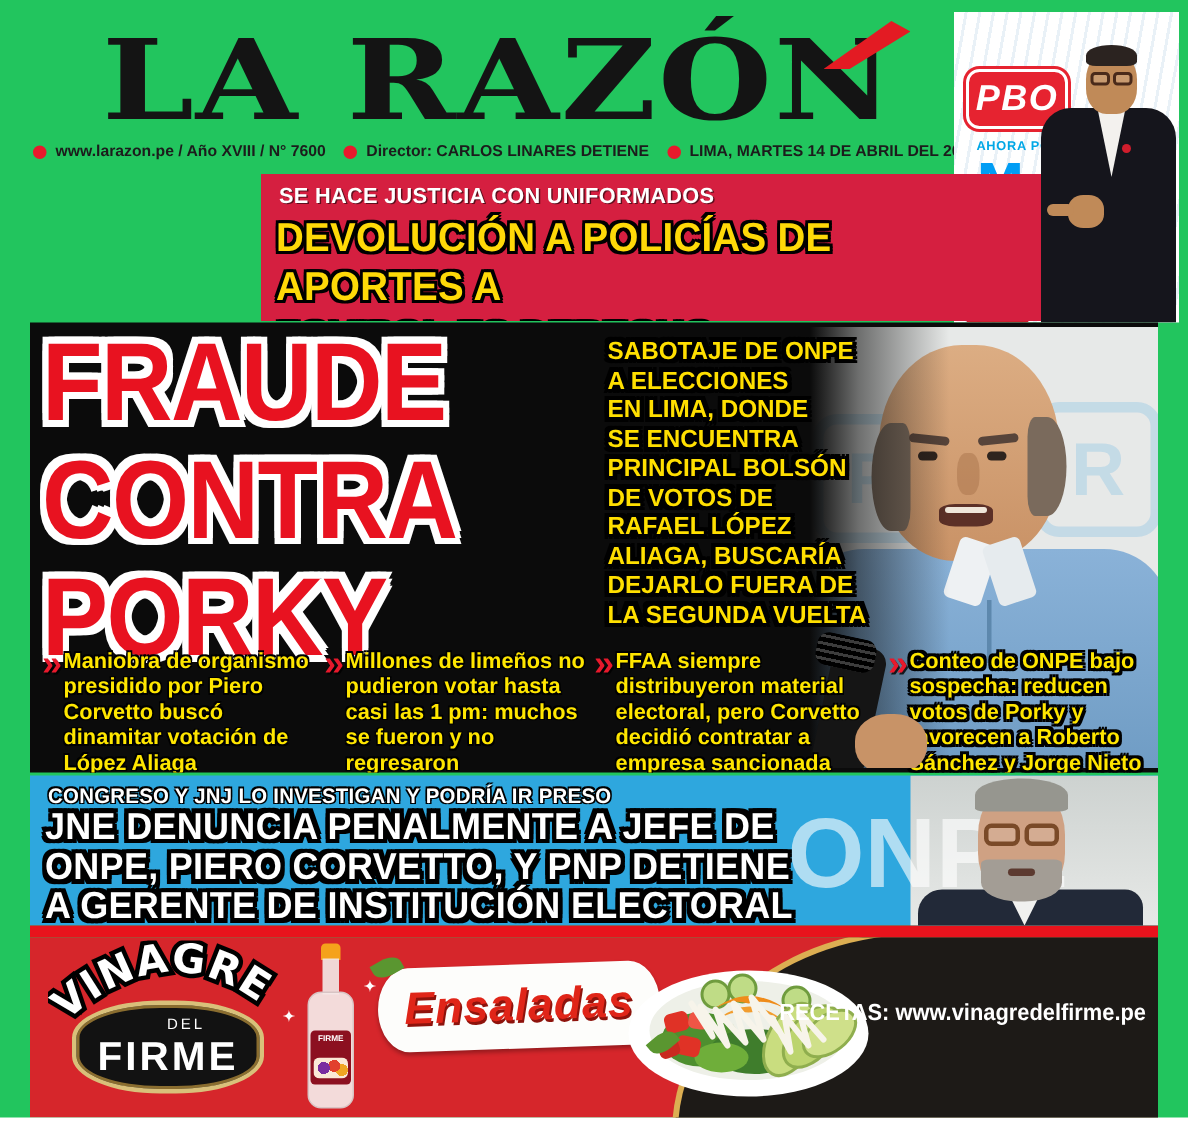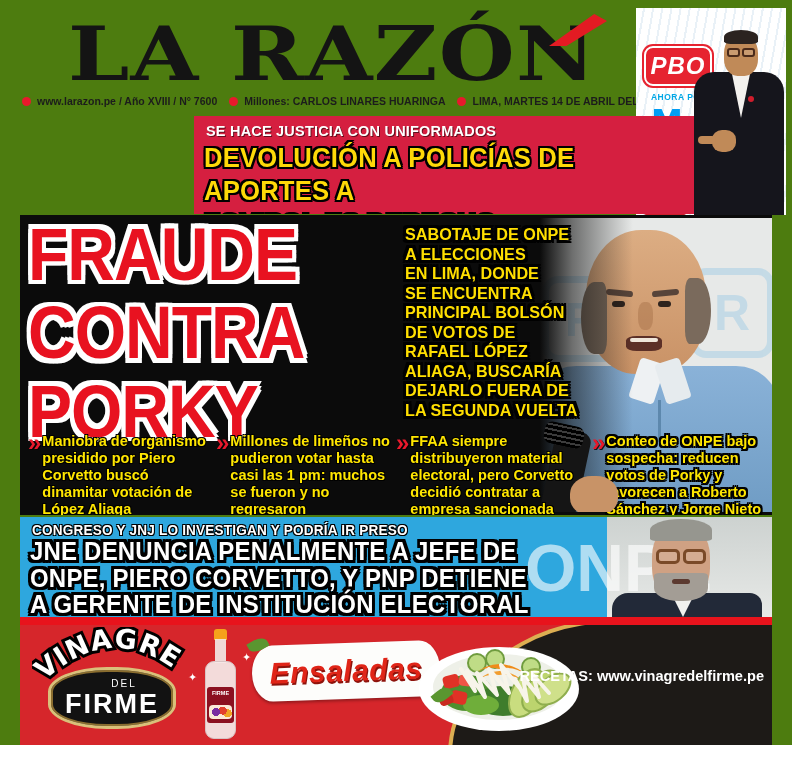--- a/index.html
+++ b/index.html
@@ -1,18 +1,18 @@
 <!DOCTYPE html>
 <html><head>
 <meta charset="utf-8">
 <style>
   * { margin:0; padding:0; box-sizing:border-box; }
   html,body { background:#ffffff; }
   .page {
-    position:relative; width:792px; height:758px; background:#4d7c0f;
+    position:relative; width:792px; height:758px; background:#22c55e;
     font-family:"Liberation Sans", sans-serif; overflow:hidden;
   }
   .abs { position:absolute; }
   .preline { white-space:pre-line; }
 
   
   .ol2b { text-shadow:-2px -2px 0 #000,0 -2px 0 #000,2px -2px 0 #000,-2px 0 0 #000,2px 0 0 #000,-2px 2px 0 #000,0 2px 0 #000,2px 2px 0 #000; }
   .ol3b { text-shadow:-3px -3px 0 #000,0 -3px 0 #000,3px -3px 0 #000,-3px 0 0 #000,3px 0 0 #000,-3px 3px 0 #000,0 3px 0 #000,3px 3px 0 #000,-2px -2px 0 #000,2px 2px 0 #000,2px -2px 0 #000,-2px 2px 0 #000; }
   .ol1b { text-shadow:-1px -1px 0 #000,1px -1px 0 #000,-1px 1px 0 #000,1px 1px 0 #000; }
   .ol4w { text-shadow:-4px -4px 0 #fff,0 -4px 0 #fff,4px -4px 0 #fff,-4px 0 0 #fff,4px 0 0 #fff,-4px 4px 0 #fff,0 4px 0 #fff,4px 4px 0 #fff,-3px -3px 0 #fff,3px 3px 0 #fff,3px -3px 0 #fff,-3px 3px 0 #fff; }
@@ -77,21 +77,21 @@
   .host-pin { left:112px; top:88px; width:6px; height:6px; border-radius:50%; background:#d01d2c; z-index:3; }
   .host-fist { left:76px; top:122px; width:24px; height:22px; background:#c08a58; border-radius:42%; z-index:4; }
   .host-finger { left:62px; top:128px; width:18px; height:8px; background:#c08a58; border-radius:4px; z-index:4; }
 
   
   .green-box {
     left:20px; top:116px; width:152px; height:98px; background:#58ae4e;
     display:flex; align-items:center; justify-content:center; text-align:center;
     font-size:13.5px; line-height:18px; font-weight:bold; color:#fff; letter-spacing:0.2px;
   }
-  .red-box { left:174px; top:116px; width:524px; height:98px; background:#d51f40; overflow:hidden;margin-left:20px; }
+  .red-box { left:174px; top:116px; width:524px; height:98px; background:#d51f40; overflow:hidden; }
   .red-kicker { left:12px; top:7px; font-size:14.5px; font-weight:bold; color:#fff;
     text-shadow:1px 1px 0 rgba(0,0,0,.55); letter-spacing:0.2px; white-space:nowrap; }
   .red-headline { left:10px; top:26px; width:450px; font-size:27px; line-height:33px; font-weight:bold;
     color:#fed908; transform:scaleX(0.95); transform-origin:left top; letter-spacing:0.2px; }
 
   
   .black-section { left:20px; top:215px; width:752px; height:300px; background:#0b0b0b; overflow:hidden; }
   .photo-aliaga { left:520px; top:3px; width:232px; height:294px; background:#e7e9e8; overflow:hidden; }
   .photo-aliaga .fade { position:absolute; inset:0; background:linear-gradient(90deg,#0b0b0b 0%,rgba(11,11,11,.55) 14%,rgba(11,11,11,0) 40%); z-index:5; }
   .bk-logo { position:absolute; border:7px solid #b9d6e6; border-radius:16px; color:#b9d6e6;
@@ -193,21 +193,21 @@
 <div class="page">
 
   <div class="abs masthead-title">LA RAZÓN</div>
   <div class="abs masthead-accent"></div>
 
   <div class="abs info-bar">
     <span class="dot"></span>
     <span class="seg">www.larazon.pe / Año XVIII / N° 7600</span>
     <span class="sp"></span>
     <span class="dot"></span>
-    <span class="seg">Millones: CARLOS LINARES HUARINGA</span>
+    <span class="seg">Director: CARLOS LINARES DETIENE</span>
     <span class="sp"></span>
     <span class="dot"></span>
     <span class="seg">LIMA, MARTES 14 DE ABRIL DEL 2026</span>
     <span class="sp"></span>
     <span class="dot"></span>
     <span class="price">PRECIO: S/ 1.00</span>
   </div>
 
   <div class="abs pbo-ad">
     <div class="abs host-body"></div>

